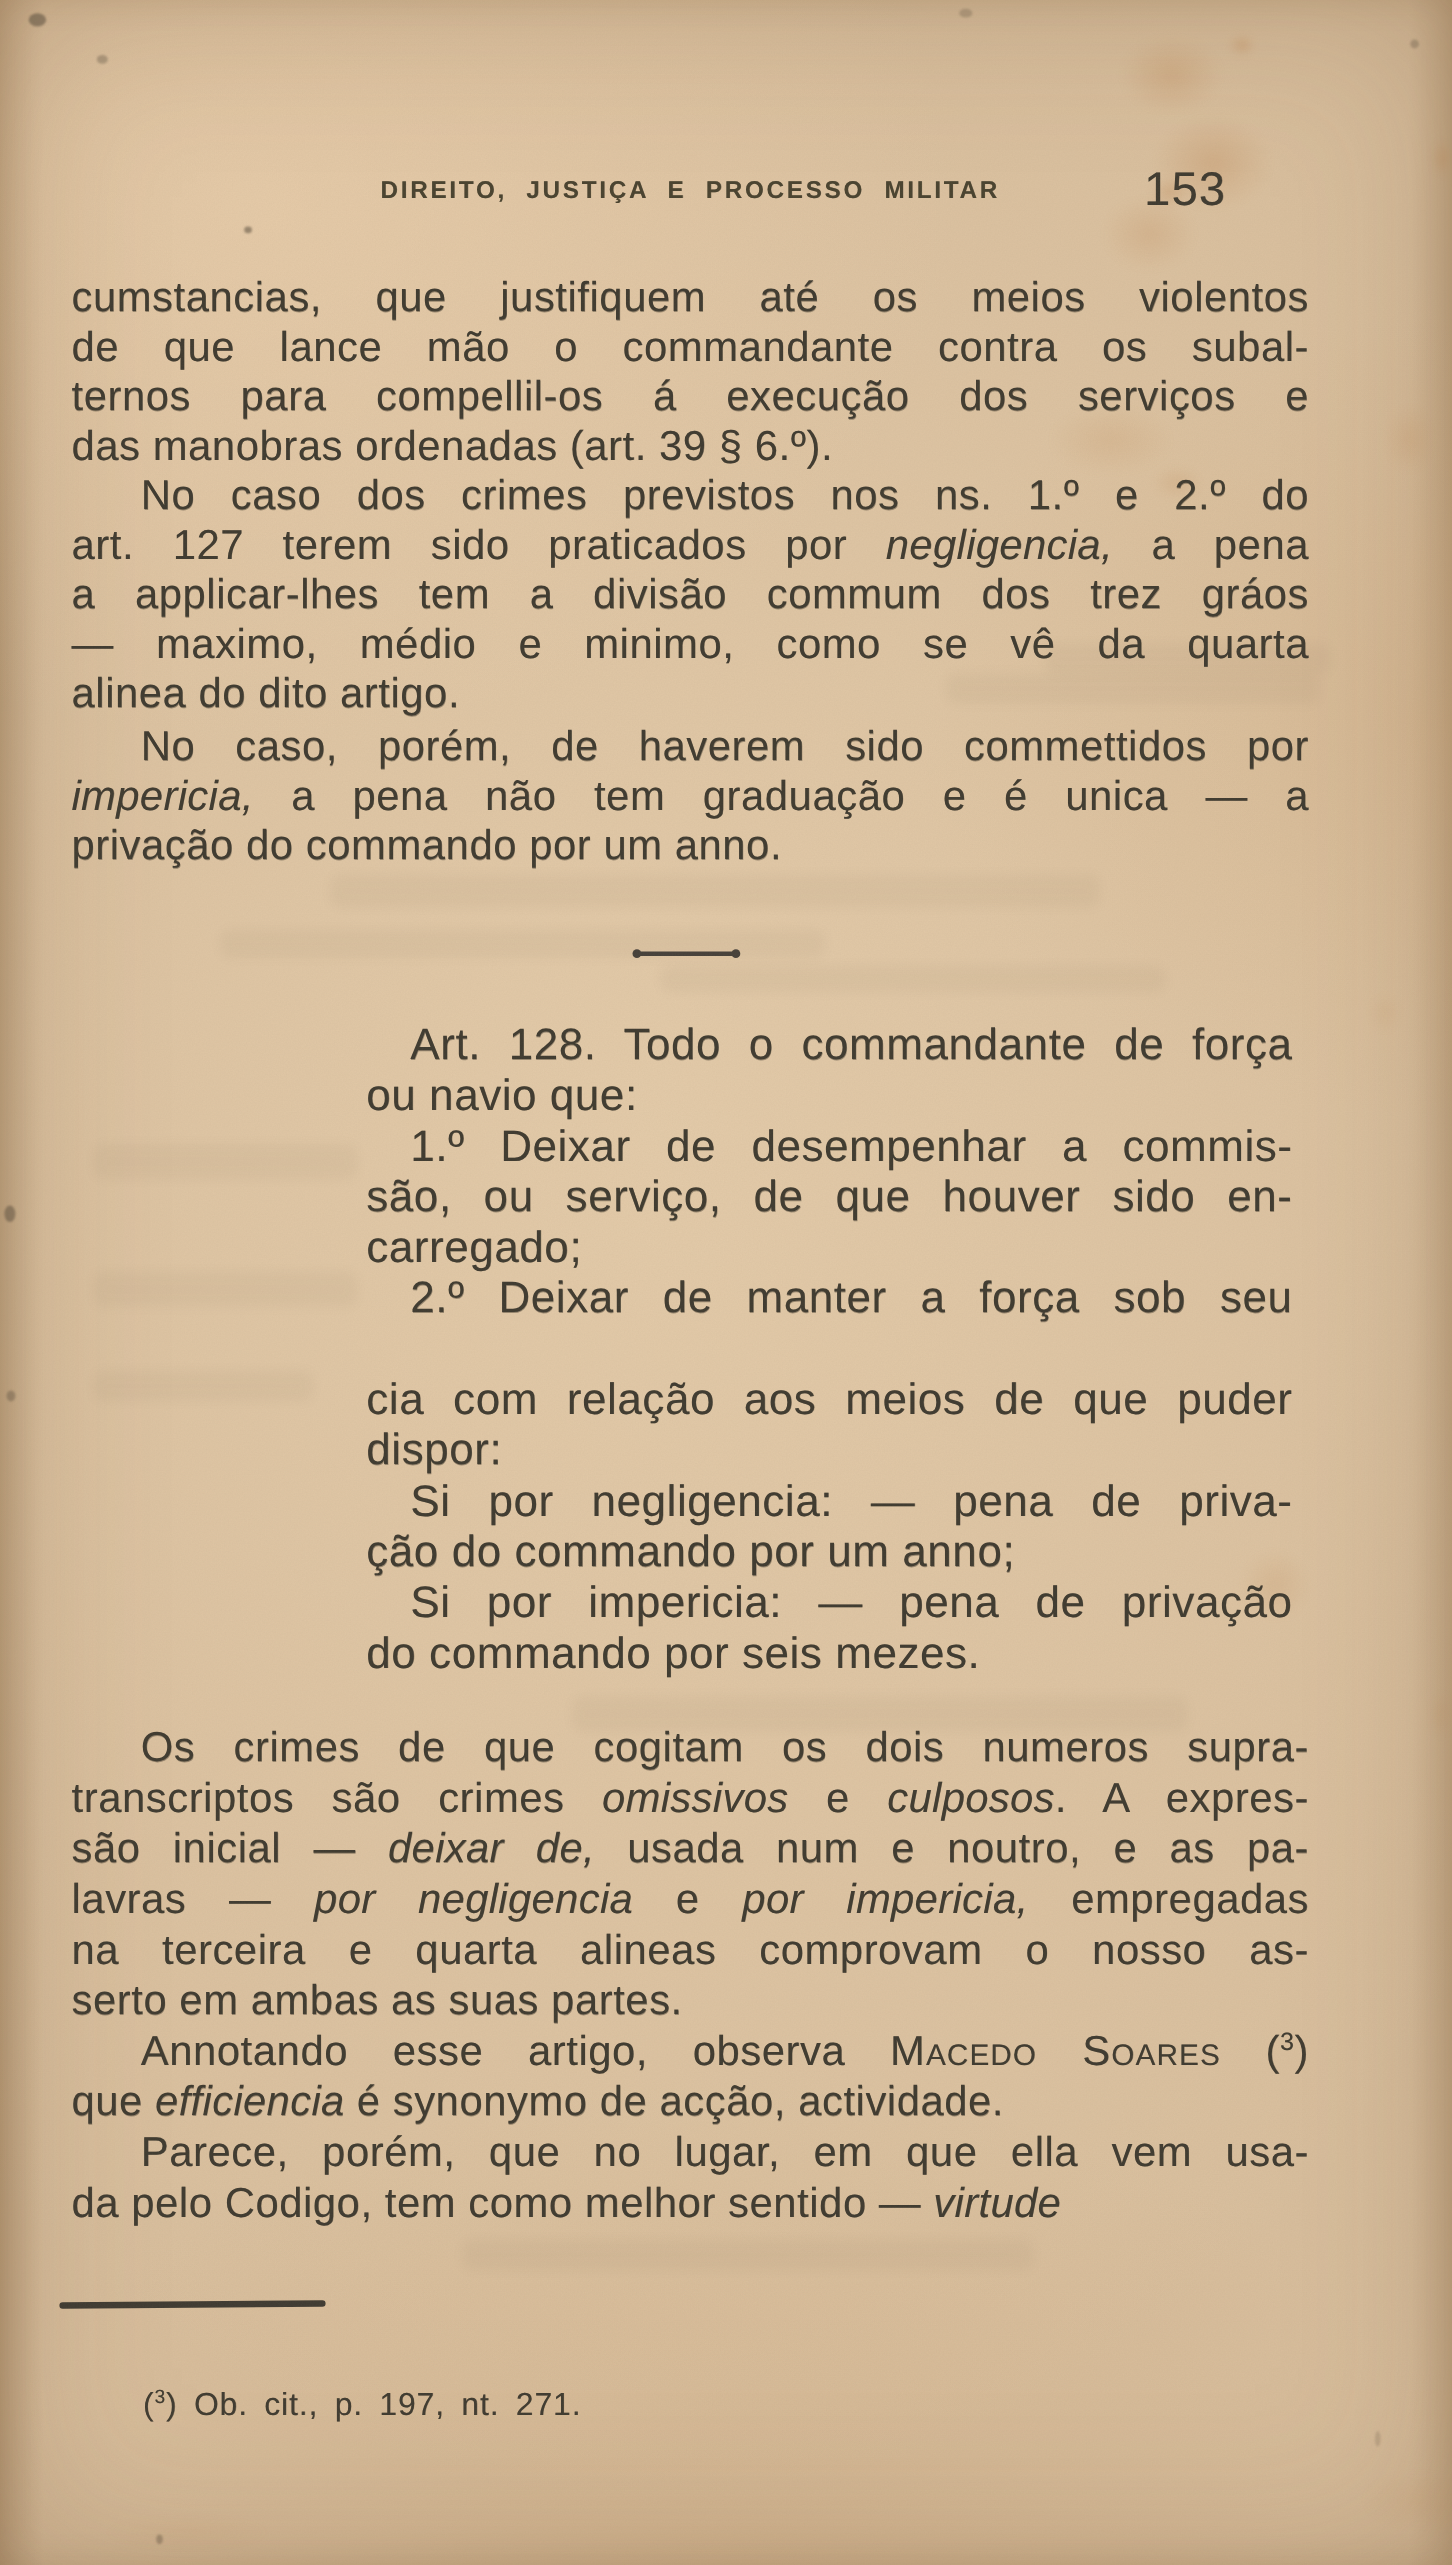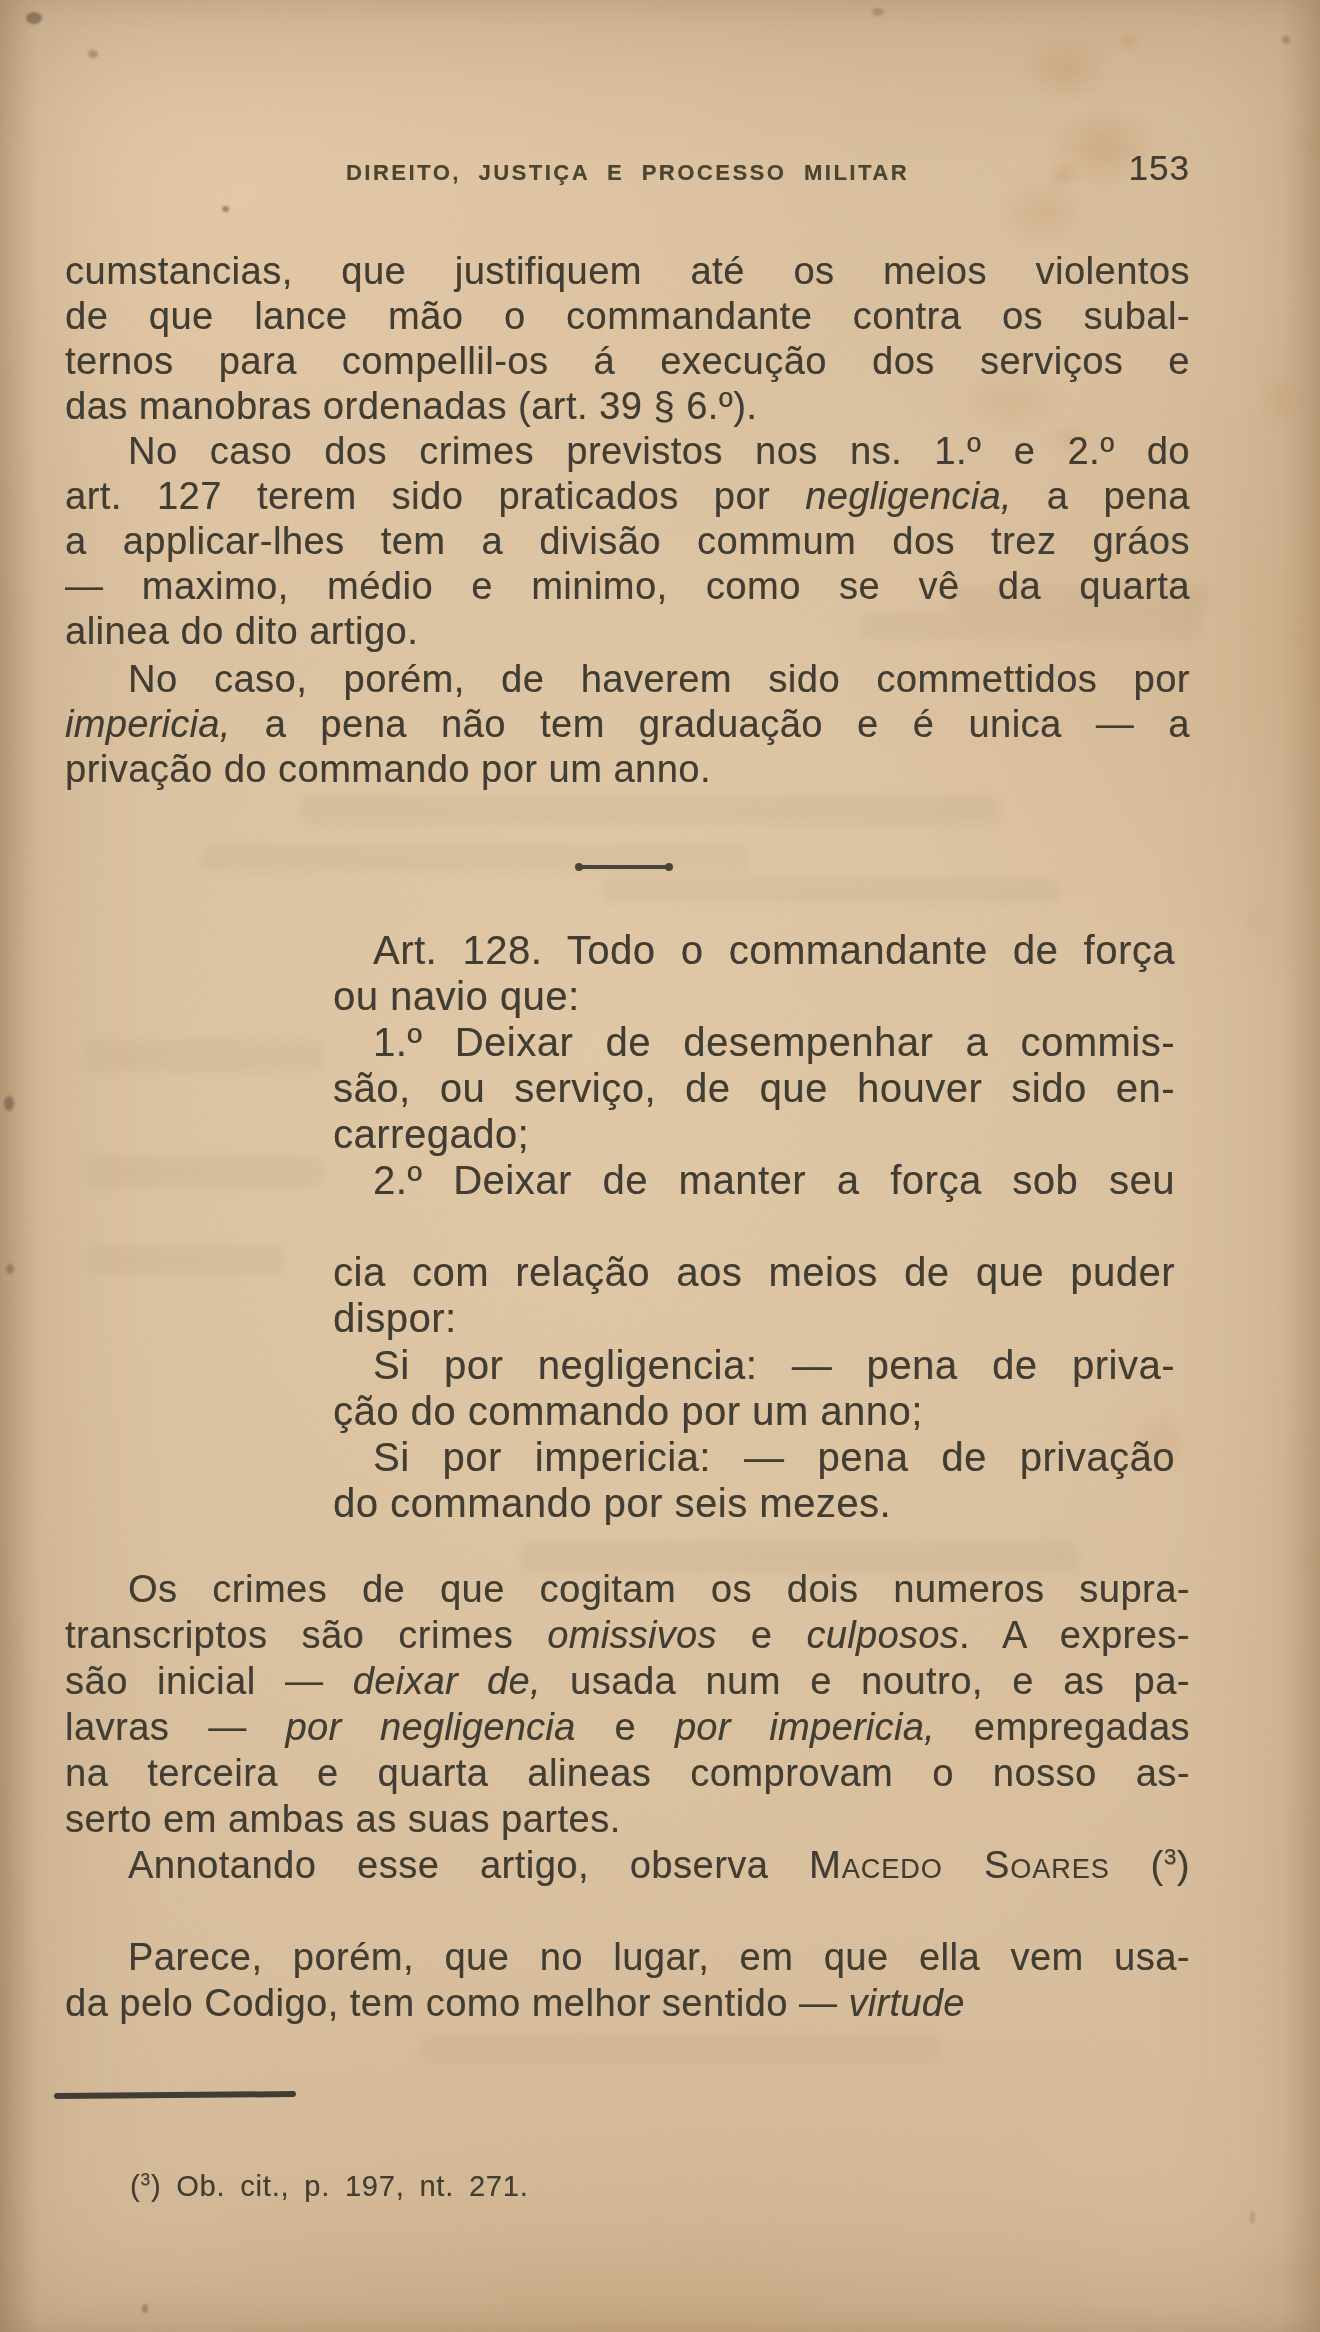--- a/index.html
+++ b/index.html
@@ -25,21 +25,21 @@
   .b{font-size:38px;line-height:45px;letter-spacing:.5px;}
   .q{font-size:40px;line-height:46px;letter-spacing:.5px;}
   .j{text-align:justify;text-align-last:justify;}
   .line em{font-style:italic;letter-spacing:.3px;}
   .sc{font-variant:small-caps;letter-spacing:1px;}
   sup{font-size:.6em;vertical-align:super;line-height:0;}
   .header-title{
     position:absolute;top:160px;left:65px;width:1125px;text-align:center;
     font-size:22px;font-weight:bold;letter-spacing:2.5px;word-spacing:9px;color:#48422f;
   }
-  .page-number{position:absolute;top:148px;left:1040px;width:150px;text-align:right;font-size:35px;letter-spacing:1px;}
+  .page-number{position:absolute;top:148px;left:1040px;width:150px;font-size:43px;letter-spacing:1px;}
   .divider{position:absolute;top:865px;left:578px;width:92px;height:4px;background:#45403a;border-radius:2px;}
   .divider::before,.divider::after{content:"";position:absolute;top:-2px;width:8px;height:8px;border-radius:50%;background:#45403a;}
   .divider::before{left:-3px;} .divider::after{right:-3px;}
   .footnote-rule{position:absolute;top:2092px;left:54px;width:242px;height:6px;background:#3e3a32;border-radius:3px;transform:rotate(-.45deg);}
   .fn{position:absolute;top:2170px;left:130px;font-size:29px;letter-spacing:.8px;word-spacing:6px;}
   .stain{position:absolute;border-radius:50%;filter:blur(4px);
          background:radial-gradient(closest-side, var(--stain), rgba(185,127,74,0) 72%);}
   .speck{position:absolute;border-radius:50%;background:#4c4234;filter:blur(1px);}
   .ghost{position:absolute;background:#6b5942;opacity:.055;filter:blur(5px);border-radius:10px;}
   .grain{position:absolute;inset:0;opacity:.5;pointer-events:none;}
@@ -117,20 +117,21 @@
     <div class="line q j" style="top:1434px;left:373px;width:802px">Si por impericia: — pena de privação</div>
     <div class="line q" style="top:1480px;left:333px;width:842px">do commando por seis mezes.</div>
 
     <div class="line b j" style="top:1567px;left:128px;width:1062px">Os crimes de que cogitam os dois numeros supra-</div>
     <div class="line b j" style="top:1613px;left:65px;width:1125px"><span>transcriptos são crimes </span><em>omissivos</em><span> e </span><em>culposos</em><span>. A expres-</span></div>
     <div class="line b j" style="top:1659px;left:65px;width:1125px"><span>são inicial — </span><em>deixar de,</em><span> usada num e noutro, e as pa-</span></div>
     <div class="line b j" style="top:1705px;left:65px;width:1125px"><span>lavras — </span><em>por negligencia</em><span> e </span><em>por impericia,</em><span> empregadas</span></div>
     <div class="line b j" style="top:1751px;left:65px;width:1125px">na terceira e quarta alineas comprovam o nosso as-</div>
     <div class="line b" style="top:1797px;left:65px;width:1125px">serto em ambas as suas partes.</div>
     <div class="line b j" style="top:1843px;left:128px;width:1062px"><span>Annotando esse artigo, observa </span><span class="sc">Macedo Soares</span><span> (</span><sup>3</sup><span>)</span></div>
+    <div class="line b" style="top:1889px;left:65px;width:1125px"><span>que </span><em>efficiencia</em><span> é synonymo de acção, actividade.</span></div>
     <div class="line b j" style="top:1935px;left:128px;width:1062px">Parece, porém, que no lugar, em que ella vem usa-</div>
     <div class="line b" style="top:1981px;left:65px;width:1125px"><span>da pelo Codigo, tem como melhor sentido — </span><em>virtude</em></div>
 
     <div class="footnote-rule"></div>
     <div class="line fn"><span>(</span><sup>3</sup><span>) Ob. cit., p. 197, nt. 271.</span></div>
   </div>
 
   <svg class="grain" width="1320" height="2332">
     <filter id="grainf">
       <feTurbulence type="fractalNoise" baseFrequency="0.8" numOctaves="2" stitchTiles="stitch"></feTurbulence>

